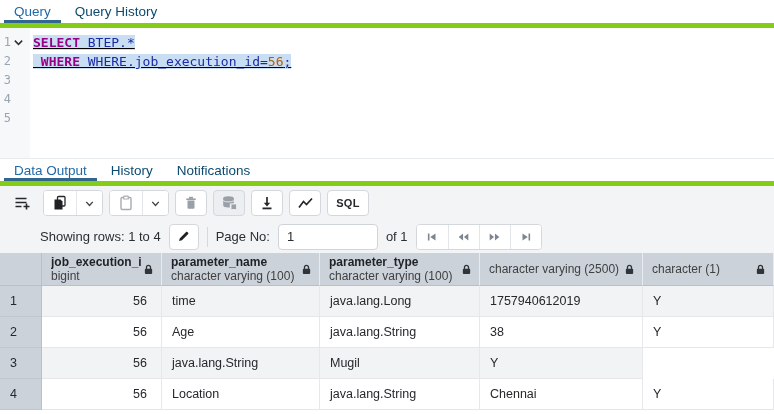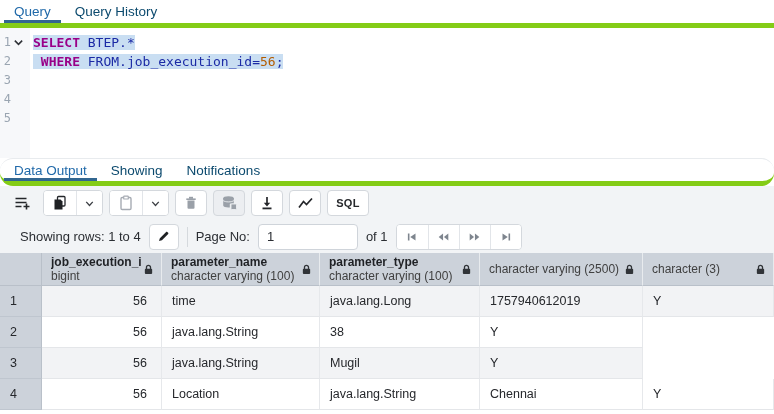--- a/index.html
+++ b/index.html
@@ -16,39 +16,39 @@
 
   
   .editor { height:130px; display:flex; flex:0 0 auto; background:#fff;
     font-family:"DejaVu Sans Mono", monospace; font-size:13px; line-height:19px; }
   .gutter { width:30px; background:#f7f8fa; padding-top:5px; flex:0 0 auto; }
   .gutter-line { height:19px; display:flex; align-items:center; color:#9aa5b1; font-size:12px; }
   .gutter-line > span { display:inline-block; width:11px; text-align:right; }
   .gutter-line svg { margin-left:2px; }
   .code { flex:1; padding-top:5px; padding-left:3px; }
   .code-line { height:19px; white-space:pre; }
-  .sel { background:#c9def2; }
+  .sel { background:#c9def2;text-decoration:underline; }
   .tk-kw { color:#990088; font-weight:bold; }
   .tk-plain { color:#1b2aa5; }
   .tk-num { color:#b35c00; }
 
   
-  .results-tabbar { border-top:1px solid #e8ebee;border-radius:13px; }
+  .results-tabbar { border-top:1px solid #e8ebee; }
   .panel { background:#f2f4f6; flex:0 0 auto; }
   .toolbar { display:flex; align-items:flex-start; gap:6px; padding:4px 8px; height:34px; }
   .tbtn { height:26px; min-width:32px; display:flex; align-items:center; justify-content:center;
     background:#fff; border:1px solid #d4d8dd; border-radius:4px; cursor:pointer; padding:0 6px; }
   .tbtn.flat { border:none; background:transparent; min-width:28px; }
   .tbtn.graybg { background:#eceef1; }
   .btn-group { display:flex; border:1px solid #d4d8dd; border-radius:4px; background:#fff; overflow:hidden; height:26px; }
   .btn-group .tbtn { border:none; border-radius:0; height:24px; }
   .btn-group .tbtn + .tbtn { border-left:1px solid #e2e5e9; min-width:26px; }
   .sql-btn { font-size:11px; font-weight:bold; color:#26282b; letter-spacing:0.3px; min-width:42px; }
 
-  .statusbar { display:flex; align-items:center; gap:8px; padding:0 20px; height:33px; font-size:13px; color:#2b2e33; }
+  .statusbar { display:flex; align-items:center; gap:8px; padding:0 20px; height:33px; font-size:13px; color:#2b2e33;margin-left:20px; }
   .vsep { width:1px; height:20px; background:#d5d9dd; }
   .page-input { width:100px; height:26px; border:1px solid #cfd4da; border-radius:4px;
     padding:0 8px; font-size:13px; color:#2b2e33; background:#fff; outline:none;
     font-family:"Liberation Sans", sans-serif; }
   .pager { display:flex; border:1px solid #d4d8dd; border-radius:4px; background:#fff; overflow:hidden; height:26px; }
   .pager .pbtn { width:31px; display:flex; align-items:center; justify-content:center; cursor:pointer; background:#fff; }
   .pager .pbtn + .pbtn { border-left:1px solid #e2e5e9; }
 
   
   .grid { flex:1; overflow:hidden; background:#fff; font-size:12.5px; color:#26282c; }
@@ -93,27 +93,27 @@
         </div>
         <div class="gutter-line">
           <span>4</span>
         </div>
         <div class="gutter-line">
           <span>5</span>
         </div>
       </div>
     <div class="code">
         <div class="code-line"><span class="sel"><span class="tk-kw">SELECT</span><span class="tk-plain"> BTEP.*</span></span></div>
-        <div class="code-line"><span class="sel"><span class="tk-plain"> </span><span class="tk-kw">WHERE</span><span class="tk-plain"> FROM.job_execution_id=</span><span class="tk-num">56</span><span class="tk-plain">;</span></span></div>
+        <div class="code-line"><span class="sel"><span class="tk-plain"> </span><span class="tk-kw">WHERE</span><span class="tk-plain"> WHERE.job_execution_id=</span><span class="tk-num">56</span><span class="tk-plain">;</span></span></div>
       </div>
   </div>
 
   <div class="tabbar results-tabbar">
     <div class="tab active">Data Output</div>
-    <div class="tab">Showing</div>
+    <div class="tab">History</div>
     <div class="tab">Notifications</div>
   </div>
 
   <div class="panel">
     <div class="toolbar">
       <div class="tbtn flat">
         <svg width="17" height="16" viewBox="0 0 17 16">
           <path d="M1.5 3.5h11M1.5 7.5h11M1.5 11.5h6" stroke="#24262a" stroke-width="1.5" fill="none"></path>
           <path d="M12.5 8.5v6M9.5 11.5h6" stroke="#24262a" stroke-width="1.6" fill="none"></path>
         </svg>
@@ -251,40 +251,41 @@
           <div class="hmeta">
             <div class="col-type">character varying (2500)</div>
           </div>
           <svg width="13" height="13" viewBox="0 0 16 16">
     <path d="M5.5 7.5V5.5a2.5 2.5 0 0 1 5 0v2" fill="none" stroke="#313438" stroke-width="1.6"></path>
     <rect x="3.5" y="7" width="9" height="6.5" rx="1.2" fill="#313438"></rect>
   </svg>
         </div>
         <div class="hcell">
           <div class="hmeta">
-            <div class="col-type">character (3)</div>
+            <div class="col-type">character (1)</div>
           </div>
           <svg width="13" height="13" viewBox="0 0 16 16">
     <path d="M5.5 7.5V5.5a2.5 2.5 0 0 1 5 0v2" fill="none" stroke="#313438" stroke-width="1.6"></path>
     <rect x="3.5" y="7" width="9" height="6.5" rx="1.2" fill="#313438"></rect>
   </svg>
         </div>
       </div>
     <div>
         <div class="grid-row body-row alt">
           <div class="rnum">1</div>
           <div class="cell num">56</div>
           <div class="cell">time</div>
           <div class="cell">java.lang.Long</div>
           <div class="cell">1757940612019</div>
           <div class="cell">Y</div>
         </div>
         <div class="grid-row body-row">
           <div class="rnum">2</div>
           <div class="cell num">56</div>
+          <div class="cell">Age</div>
           <div class="cell">java.lang.String</div>
           <div class="cell">38</div>
           <div class="cell">Y</div>
         </div>
         <div class="grid-row body-row alt">
           <div class="rnum">3</div>
           <div class="cell num">56</div>
           <div class="cell">java.lang.String</div>
           <div class="cell">Mugil</div>
           <div class="cell">Y</div>

